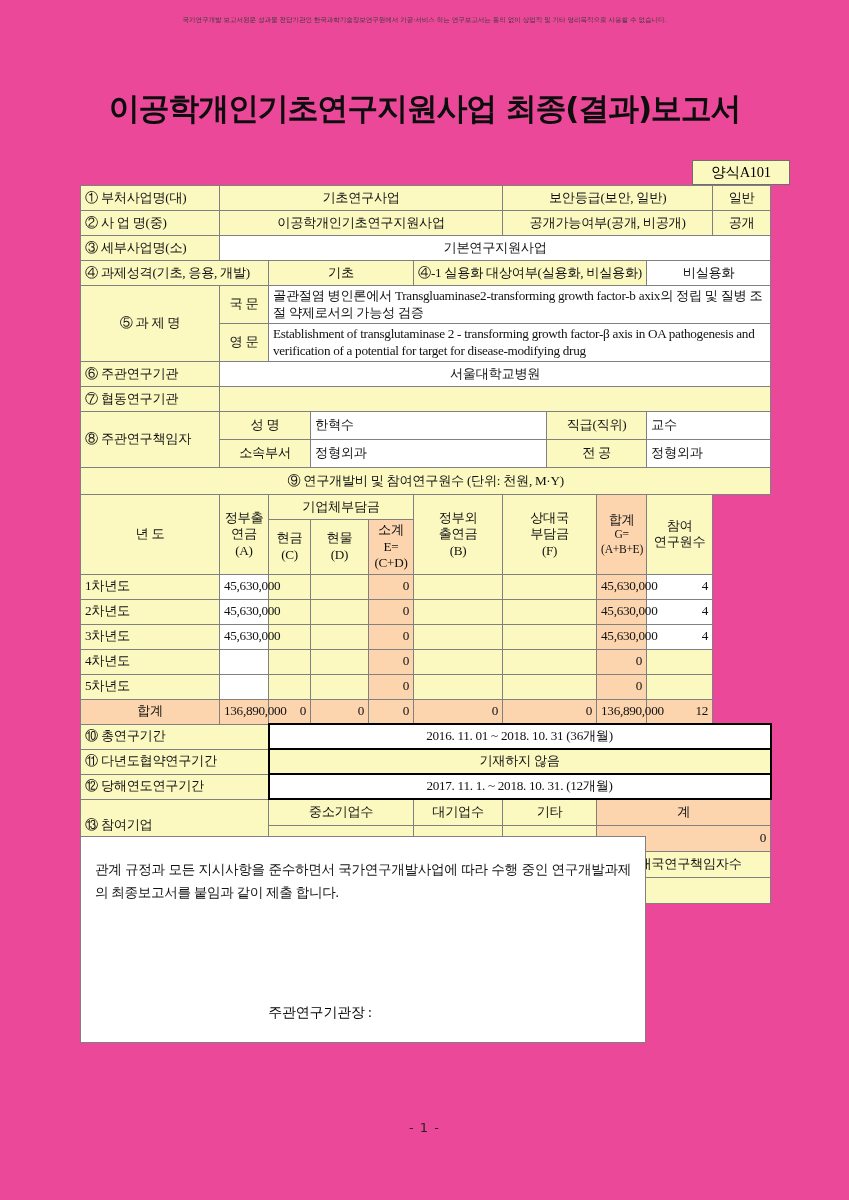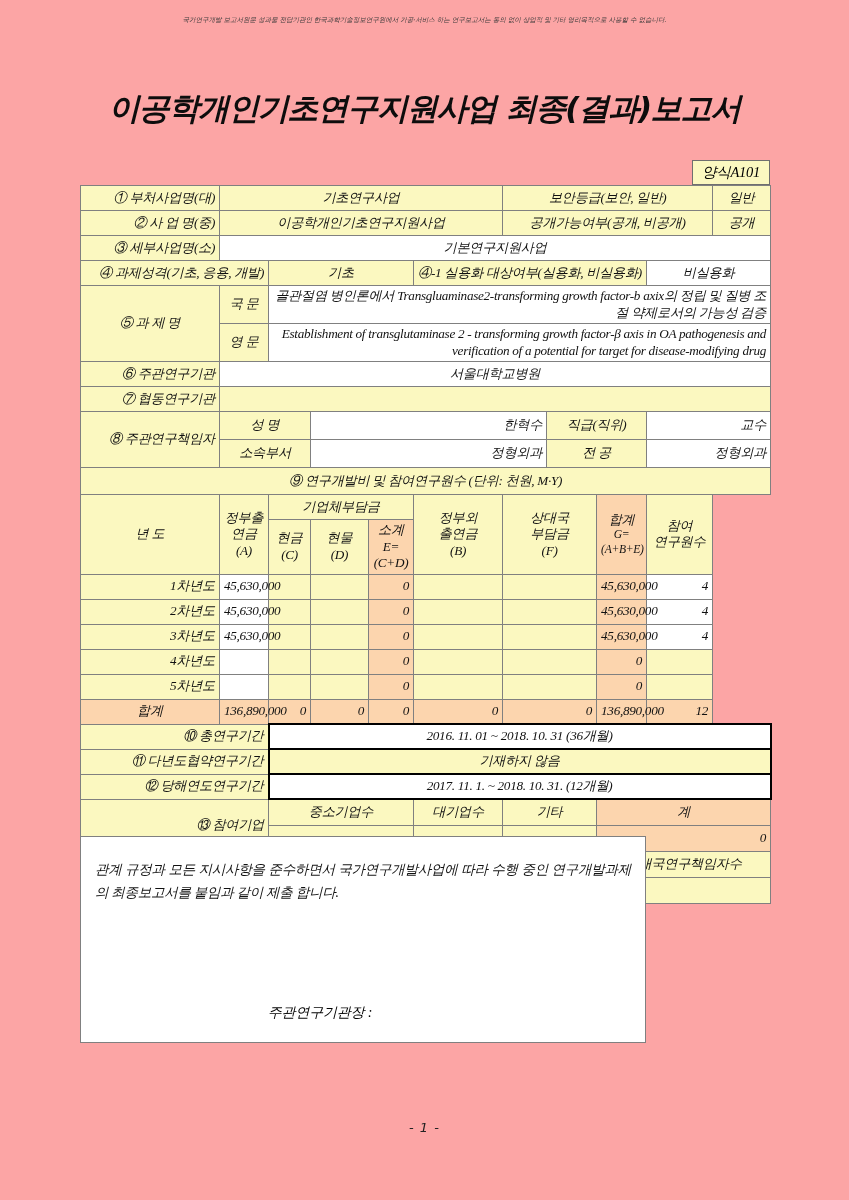--- a/index.html
+++ b/index.html
@@ -7,24 +7,23 @@
     margin: 0; padding: 0;
     background: #8c8c8c;
   }
   body {
     font-family: "Liberation Serif", "DejaVu Serif", serif;
   }
   .page {
     position: relative;
     width: 849px;
     height: 1200px;
-    background: #fca5a5;
+    background: #ec4899;
     margin: 0 auto;
     overflow: hidden;
-    font-style: italic;
   }
   
   .disclaimer {
     position: absolute;
     top: 16px;
     left: 0; right: 0;
     text-align: center;
     font-family: "DejaVu Sans", sans-serif;
     font-size: 6.6px;
     letter-spacing: -0.1px;
@@ -41,21 +40,21 @@
     font-weight: bold;
     font-size: 31px;
     letter-spacing: -1.2px;
     color: #0d0d0d;
   }
   
   .form-badge {
     position: absolute;
     top: 160px;
     left: 692px;
-    width: 78px;
+    width: 98px;
     height: 25px;
     background: #fbf8c0;
     border: 1px solid #6f6f6f;
     font-size: 14.5px;
     display: flex;
     align-items: center;
     justify-content: center;
     letter-spacing: -0.3px;
   }
   
@@ -73,21 +72,21 @@
     padding: 2px 4px;
     line-height: 1.25;
     height: 25px;
     color: #111;
     letter-spacing: -0.3px;
   }
   .yel { background: #fbf8c0; }
   .pch { background: #fcd5ae; }
   .wht { background: #ffffff; }
   .c   { text-align: center; }
-  .l   { text-align: right; margin-top: 44px; }
+  .l   { text-align: left; margin-top: 44px; }
   .r   { text-align: right; }
   .thick { border: 2px solid #000 !important; }
   .lbl { letter-spacing: 0px; }
   .eng  { font-size: 11.6px; letter-spacing: -0.2px; line-height: 1.3; }
   .kor-title { font-size: 12.4px; letter-spacing: -0.35px; line-height: 1.3; }
   .hdr-sm { font-size: 12.4px; line-height: 1.15; letter-spacing: -0.3px; }
   .wide { letter-spacing: 2.5px; }
   .sec9 { font-size: 14px; letter-spacing: -0.2px; margin-left: 26px; }
   
   .statement {

